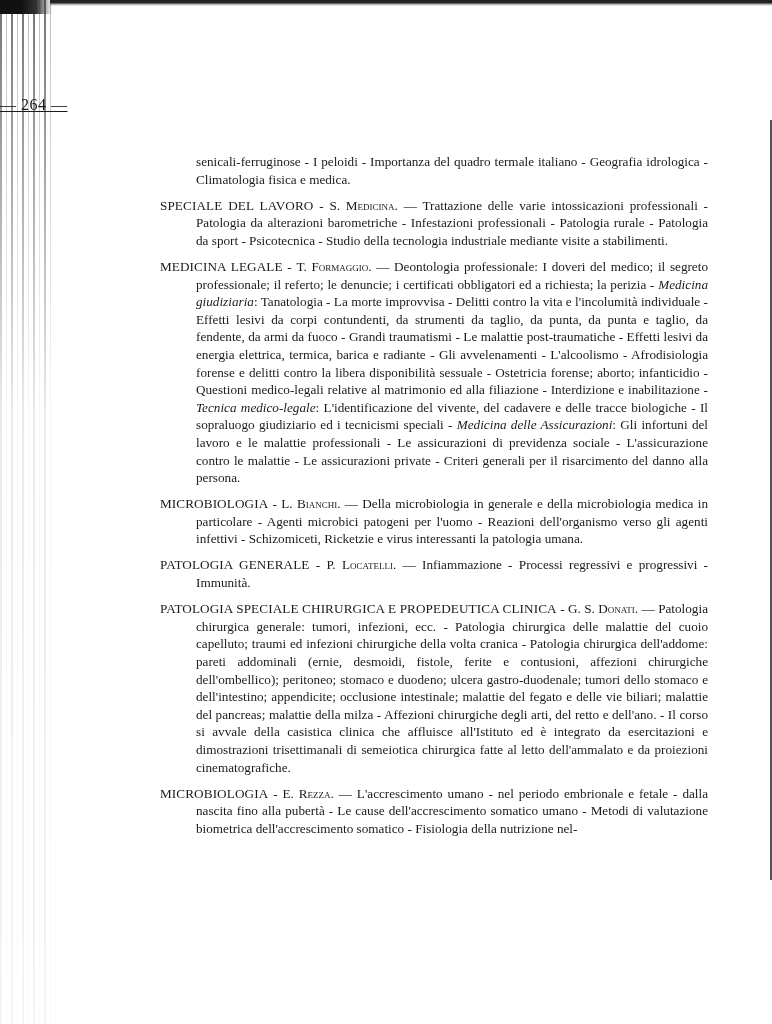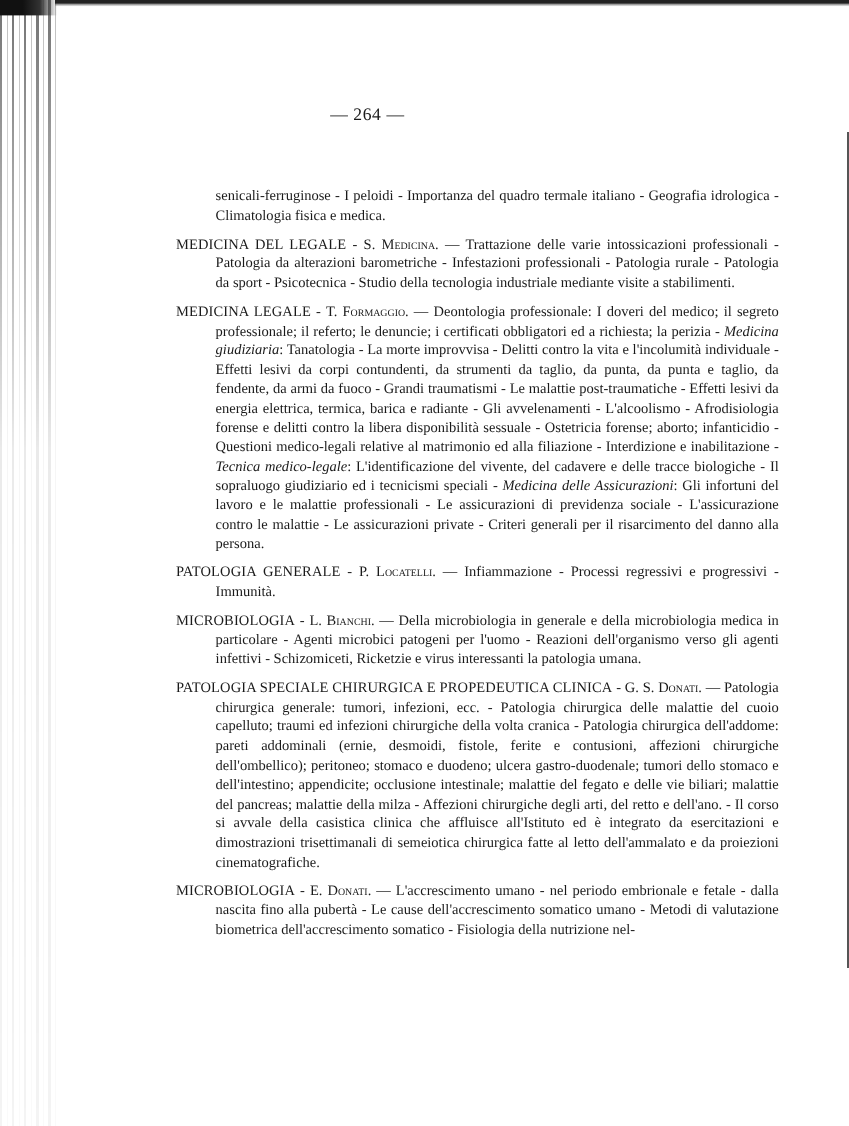--- a/index.html
+++ b/index.html
@@ -23,25 +23,26 @@
   .scan-top {
     position: absolute; left: 50px; top: 0; width: 722px; height: 6px;
     background: linear-gradient(180deg, #222 0 45%, rgba(80,80,80,0.5) 70%, rgba(255,255,255,0) 100%);
   }
   .scan-right-line {
     position: absolute; left: 770px; top: 120px; width: 2px; height: 760px;
     background: #555;
   }
   .page-number {
     position: absolute; left: 0; width: 668px; top: 96px;
-    text-align: center; font-size: 16px; letter-spacing: 0.5px;
+    text-align: left; font-size: 16px; letter-spacing: 0.5px;
     font-family: "Liberation Serif", serif;
+    text-decoration: underline;
   }
   .content {
-    position: absolute; left: 160px; top: 169px; width: 548px;
+    position: absolute; left: 160px; top: 153px; width: 548px;
     font-family: "Liberation Serif", serif;
     font-size: 13.2px; line-height: 17.6px;
     text-align: justify;
   }
   .entry { margin: 0 0 8.5px 0; padding-left: 36px; text-indent: -36px; }
   .entry.cont { padding-left: 36px; text-indent: 0; }
   .subject { letter-spacing: 0.1px; }
   .author { font-variant: small-caps; }
   .it { font-style: italic; }
 </style>
@@ -54,37 +55,37 @@
 <div class="scan-right-line"></div>
 
 <div class="page-number">— 264 —</div>
 
 <div class="content">
 
   <p class="entry cont">senicali-ferruginose - I peloidi - Importanza del quadro termale italiano - Geografia idrologica - Climatologia fisica e medica.</p>
 
 
   <p class="entry">
-    <span class="subject">MEDICINA DEL LEGALE</span><span> - </span><span class="author">S. Medicina.</span><span> — </span><span>Trattazione delle varie intossicazioni professionali - Patologia da alterazioni barometriche - Infestazioni professionali - Patologia rurale - Patologia da sport - Psicotecnica - Studio della tecnologia industriale mediante visite a stabilimenti.</span>
+    <span class="subject">SPECIALE DEL LAVORO</span><span> - </span><span class="author">S. Medicina.</span><span> — </span><span>Trattazione delle varie intossicazioni professionali - Patologia da alterazioni barometriche - Infestazioni professionali - Patologia rurale - Patologia da sport - Psicotecnica - Studio della tecnologia industriale mediante visite a stabilimenti.</span>
   </p>
 
   <p class="entry">
     <span class="subject">MEDICINA LEGALE</span><span> - </span><span class="author">T. Formaggio.</span><span> — </span><span>Deontologia professionale: I doveri del medico; il segreto professionale; il referto; le denuncie; i certificati obbligatori ed a richiesta; la perizia - </span><span class="it">Medicina giudiziaria</span><span>: Tanatologia - La morte improvvisa - Delitti contro la vita e l'incolumità individuale - Effetti lesivi da corpi contundenti, da strumenti da taglio, da punta, da punta e taglio, da fendente, da armi da fuoco - Grandi traumatismi - Le malattie post-traumatiche - Effetti lesivi da energia elettrica, termica, barica e radiante - Gli avvelenamenti - L'alcoolismo - Afrodisiologia forense e delitti contro la libera disponibilità sessuale - Ostetricia forense; aborto; infanticidio - Questioni medico-legali relative al matrimonio ed alla filiazione - Interdizione e inabilitazione - </span><span class="it">Tecnica medico-legale</span><span>: L'identificazione del vivente, del cadavere e delle tracce biologiche - Il sopraluogo giudiziario ed i tecnicismi speciali - </span><span class="it">Medicina delle Assicurazioni</span><span>: Gli infortuni del lavoro e le malattie professionali - Le assicurazioni di previdenza sociale - L'assicurazione contro le malattie - Le assicurazioni private - Criteri generali per il risarcimento del danno alla persona.</span>
   </p>
 
   <p class="entry">
-    <span class="subject">PATOLOGIA GENERALE</span><span> - </span><span class="author">P. Locatelli.</span><span> — </span><span>Infiammazione - Processi regressivi e progressivi - Immunità.</span>
+    <span class="subject">MICROBIOLOGIA</span><span> - </span><span class="author">L. Bianchi.</span><span> — </span><span>Della microbiologia in generale e della microbiologia medica in particolare - Agenti microbici patogeni per l'uomo - Reazioni dell'organismo verso gli agenti infettivi - Schizomiceti, Ricketzie e virus interessanti la patologia umana.</span>
   </p>
 
   <p class="entry">
-    <span class="subject">MICROBIOLOGIA</span><span> - </span><span class="author">L. Bianchi.</span><span> — </span><span>Della microbiologia in generale e della microbiologia medica in particolare - Agenti microbici patogeni per l'uomo - Reazioni dell'organismo verso gli agenti infettivi - Schizomiceti, Ricketzie e virus interessanti la patologia umana.</span>
+    <span class="subject">PATOLOGIA GENERALE</span><span> - </span><span class="author">P. Locatelli.</span><span> — </span><span>Infiammazione - Processi regressivi e progressivi - Immunità.</span>
   </p>
 
   <p class="entry">
     <span class="subject">PATOLOGIA SPECIALE CHIRURGICA E PROPEDEUTICA CLINICA</span><span> - </span><span class="author">G. S. Donati.</span><span> — </span><span>Patologia chirurgica generale: tumori, infezioni, ecc. - Patologia chirurgica delle malattie del cuoio capelluto; traumi ed infezioni chirurgiche della volta cranica - Patologia chirurgica dell'addome: pareti addominali (ernie, desmoidi, fistole, ferite e contusioni, affezioni chirurgiche dell'ombellico); peritoneo; stomaco e duodeno; ulcera gastro-duodenale; tumori dello stomaco e dell'intestino; appendicite; occlusione intestinale; malattie del fegato e delle vie biliari; malattie del pancreas; malattie della milza - Affezioni chirurgiche degli arti, del retto e dell'ano. - Il corso si avvale della casistica clinica che affluisce all'Istituto ed è integrato da esercitazioni e dimostrazioni trisettimanali di semeiotica chirurgica fatte al letto dell'ammalato e da proiezioni cinematografiche.</span>
   </p>
 
 
   <p class="entry">
-    <span class="subject">MICROBIOLOGIA</span><span> - </span><span class="author">E. Donati.</span><span> — </span><span>L'accrescimento umano - nel periodo embrionale e fetale - dalla nascita fino alla pubertà - Le cause dell'accrescimento somatico umano - Metodi di valutazione biometrica dell'accrescimento somatico - Fisiologia della nutrizione nel-</span>
+    <span class="subject">MICROBIOLOGIA</span><span> - </span><span class="author">E. Rezza.</span><span> — </span><span>L'accrescimento umano - nel periodo embrionale e fetale - dalla nascita fino alla pubertà - Le cause dell'accrescimento somatico umano - Metodi di valutazione biometrica dell'accrescimento somatico - Fisiologia della nutrizione nel-</span>
   </p>
 
 </div>
 
 </body></html>

